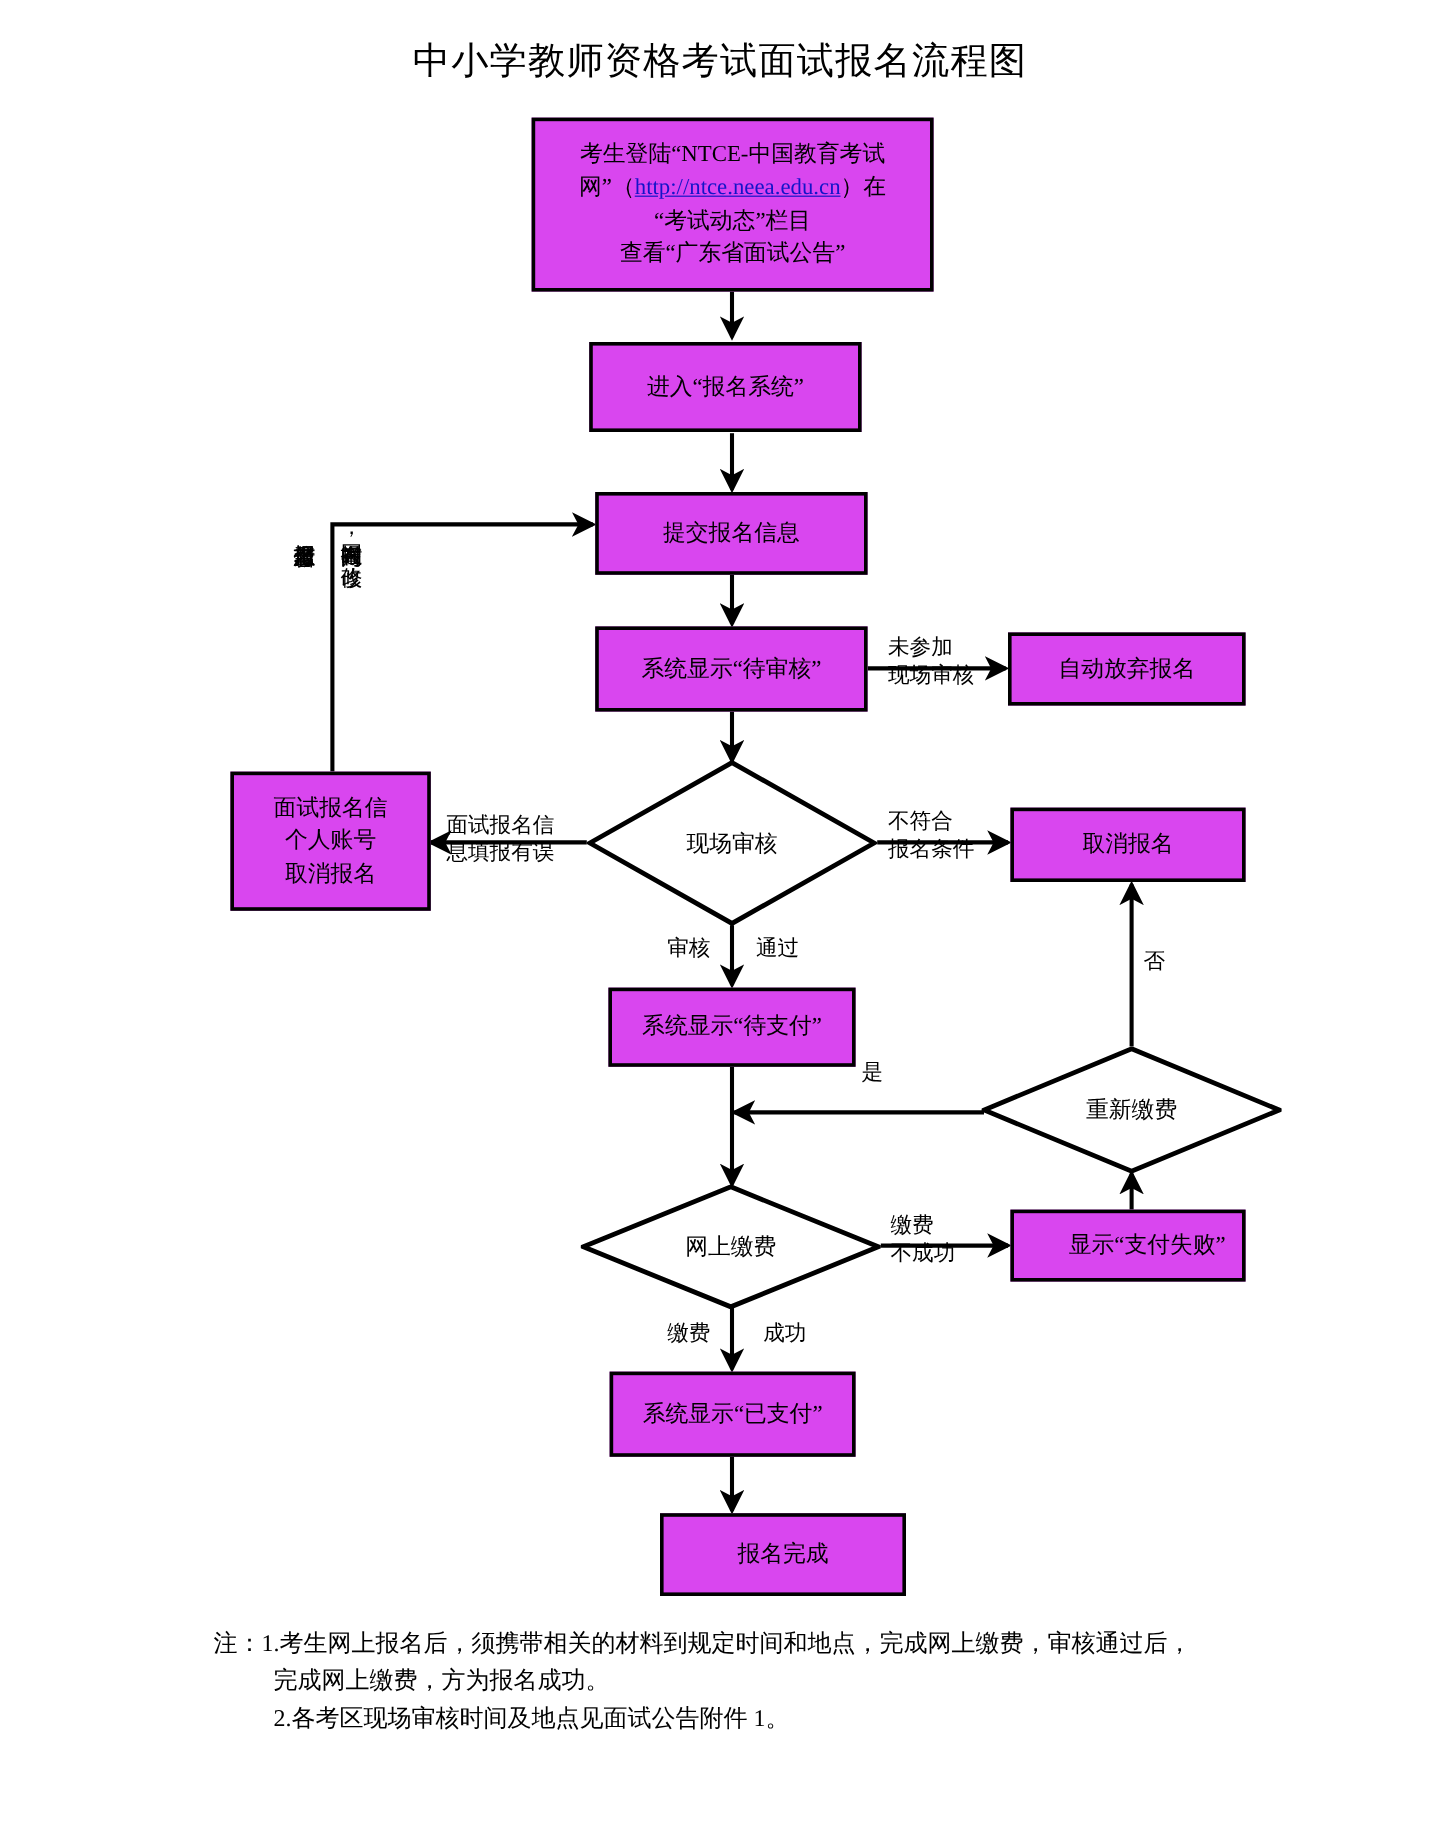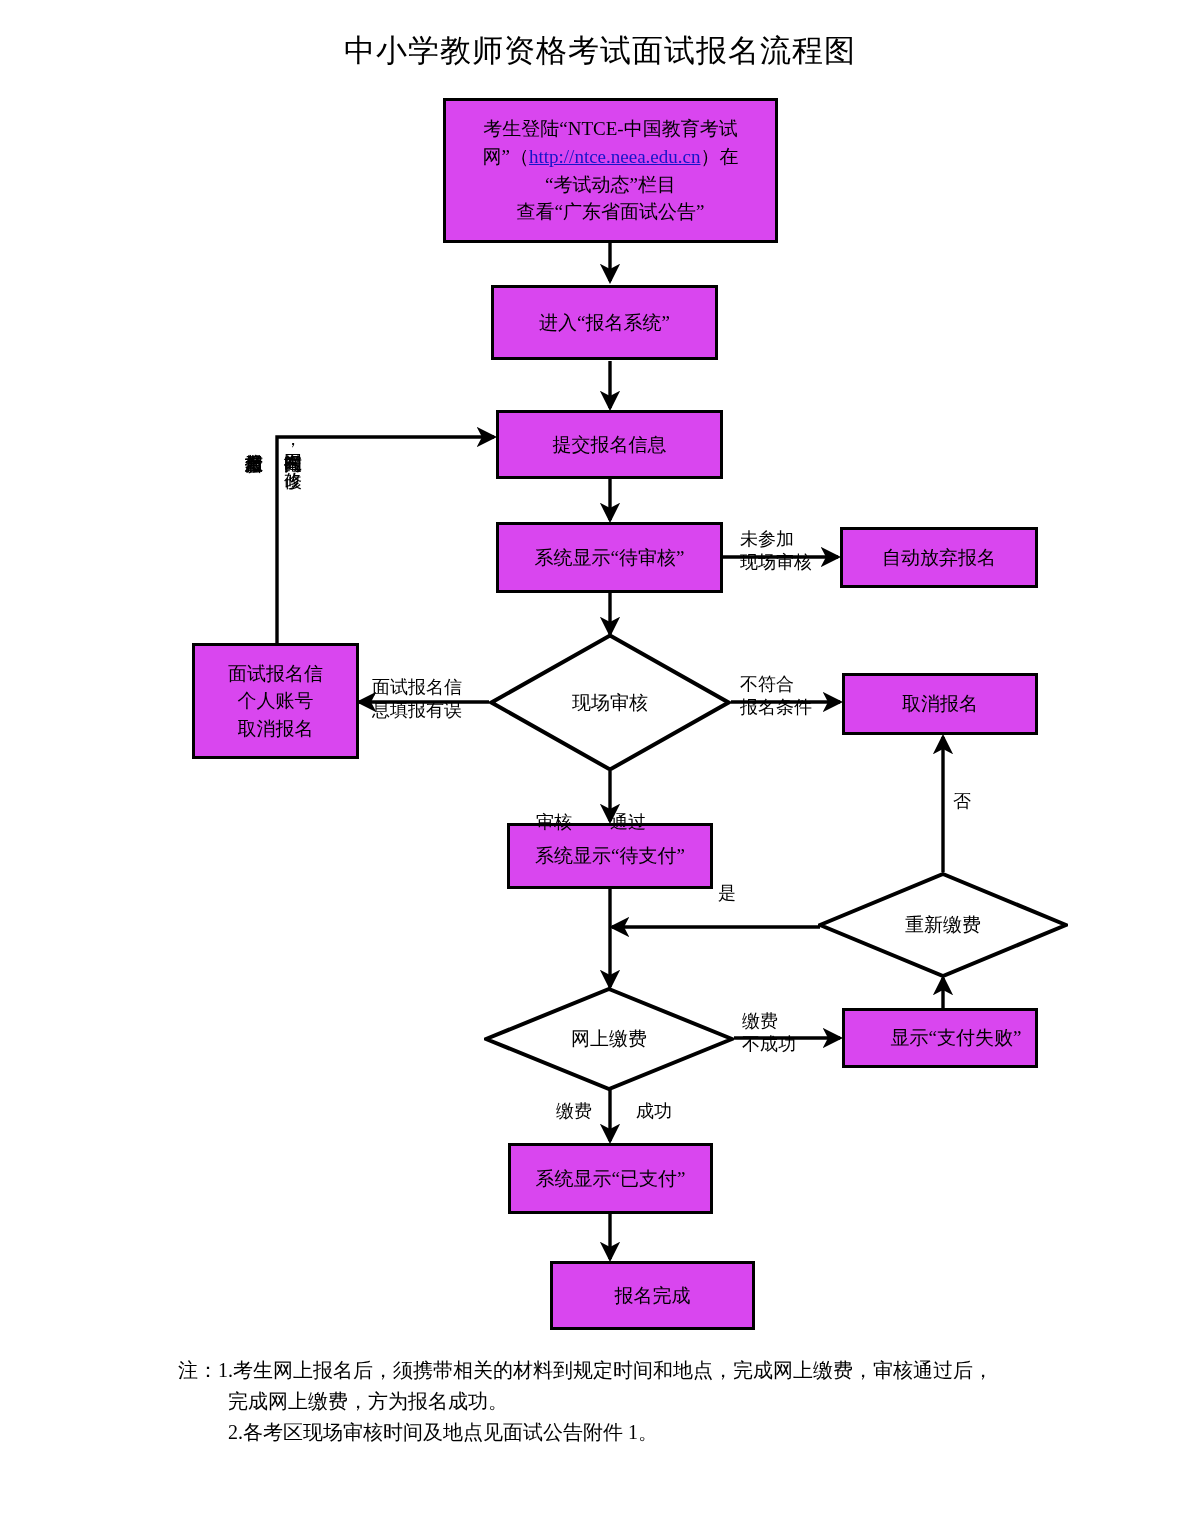--- a/index.html
+++ b/index.html
@@ -241,21 +241,21 @@
   <div class="elabel" style="left:740px; top:673px; width:100px;">
     <div>不符合</div>
     <div>报名条件</div>
   </div>
 
   <div class="elabel" style="left:372px; top:676px; width:118px;">
     <div>面试报名信</div>
     <div>息填报有误</div>
   </div>
 
-  <div class="elabel" style="left:536px; top:779px; width:110px; display:flex; justify-content:space-between;margin-top:32px;">
+  <div class="elabel" style="left:556px; top:779px; width:110px; display:flex; justify-content:space-between;">
     <span>审核</span>
     <span>通过</span>
   </div>
 
   <div class="elabel" style="left:718px; top:882px; width:30px;">是</div>
 
   <div class="elabel" style="left:953px; top:790px; width:30px;">否</div>
 
   <div class="elabel" style="left:742px; top:1010px; width:96px;">
     <div>缴费</div>

